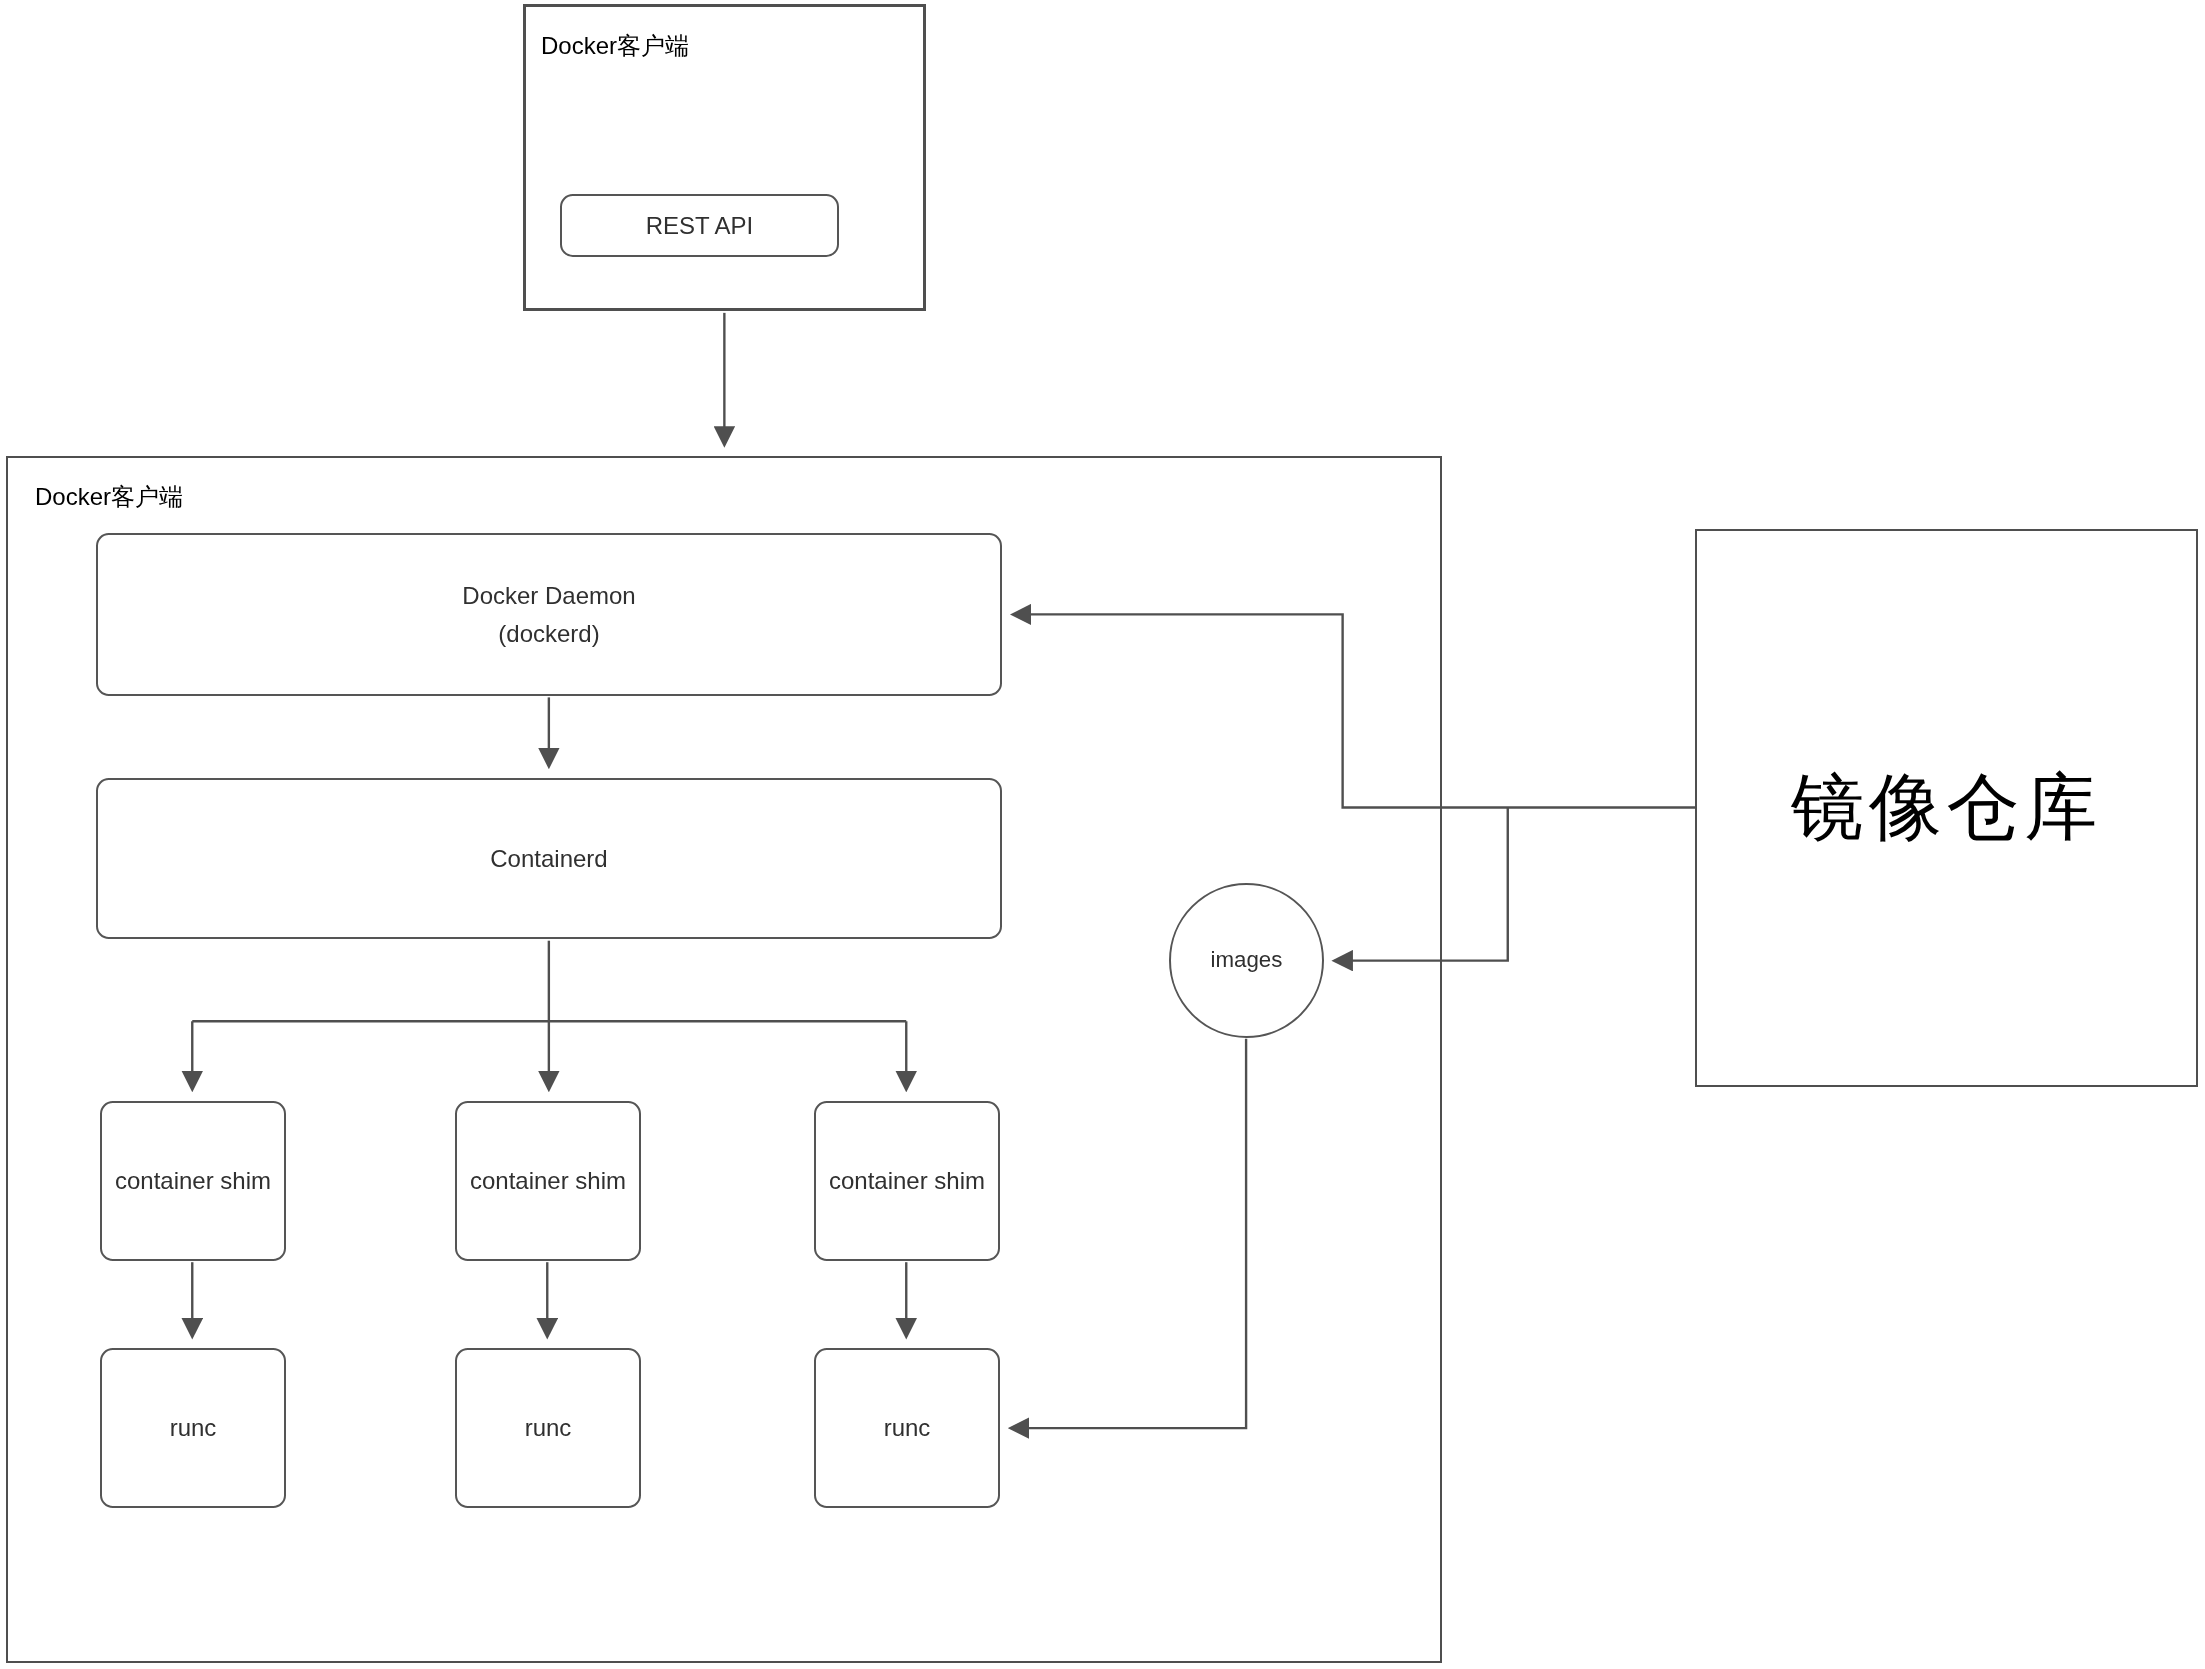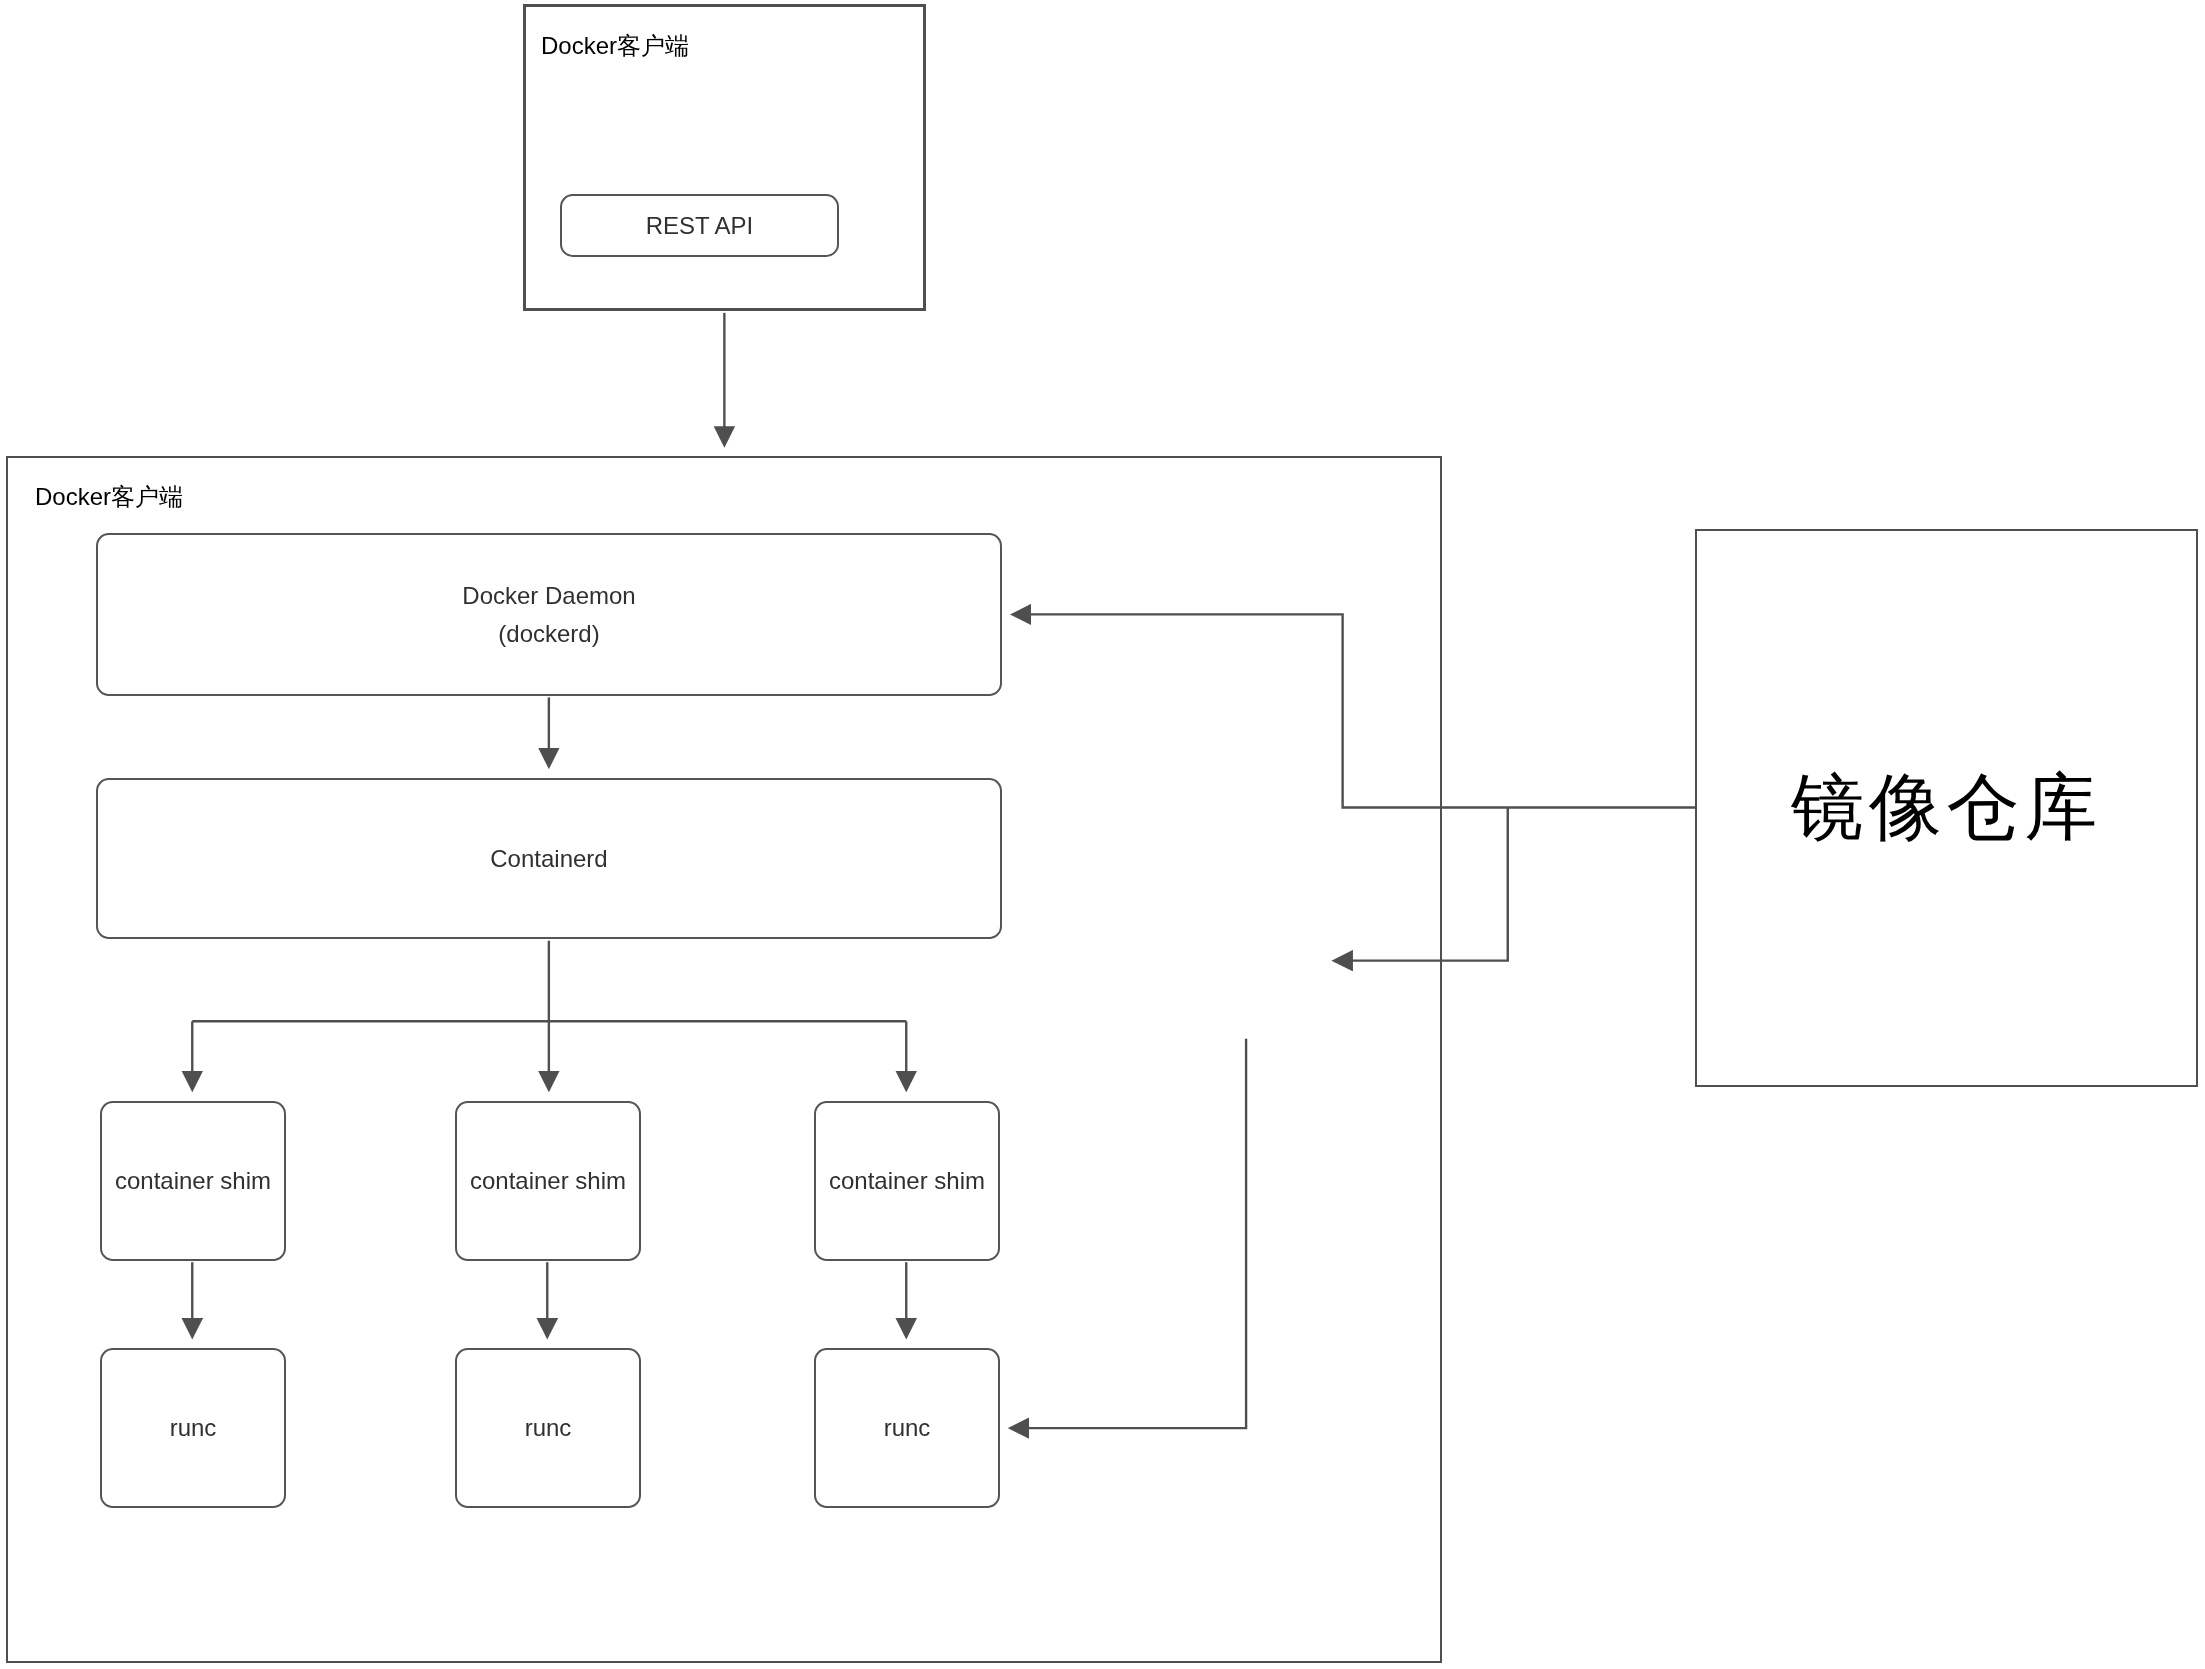--- a/index.html
+++ b/index.html
@@ -170,15 +170,18 @@
   <div class="box node" id="runc-box-1">
     <span class="node-label">runc</span>
   </div>
   <div class="box node" id="runc-box-2">
     <span class="node-label">runc</span>
   </div>
   <div class="box node" id="runc-box-3">
     <span class="node-label">runc</span>
   </div>
 
+  <div class="box node" id="images-circle">
+    <span class="node-label" style="font-size:22.3px">images</span>
+  </div>
 
 </div>
 
 
 </body></html>

